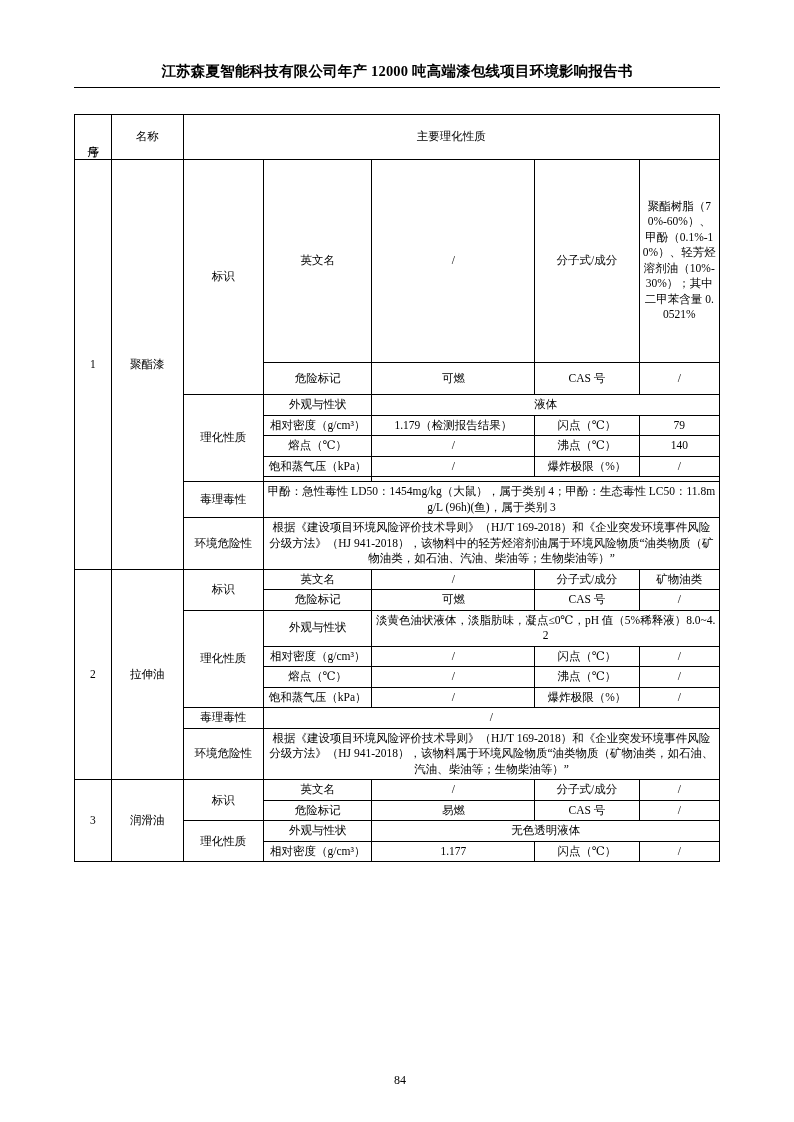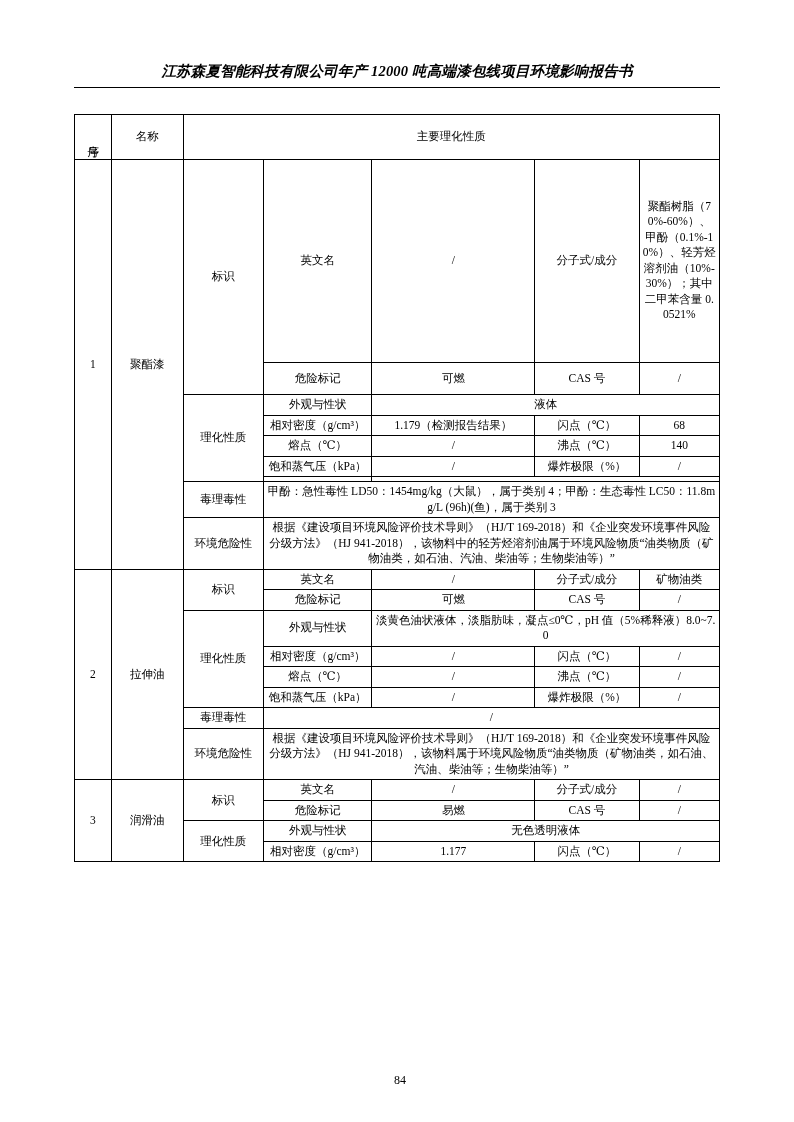--- a/index.html
+++ b/index.html
@@ -22,21 +22,20 @@
     padding: 56px 74px 40px 74px;
     position: relative;
   }
   .header-line {
     text-align: center;
     font-size: 14.5px;
     letter-spacing: 0.2px;
     margin-top: 6px;
     margin-bottom: 2px;
     font-weight: 700;
-    font-style: italic;
   }
   .header-rule {
     border-top: 1px solid #000;
     margin: 6px 0 26px 0;
   }
   .table-caption {
     text-align: center;
     font-size: 15px;
     font-weight: 700;
     margin-bottom: 8px;
@@ -136,21 +135,21 @@
 
       <tr>
         <td rowspan="5">理化性质</td>
         <td>外观与性状</td>
         <td colspan="3">液体</td>
       </tr>
       <tr>
         <td>相对密度（g/cm³）</td>
         <td>1.179（检测报告结果）</td>
         <td>闪点（℃）</td>
-        <td>68</td>
+        <td>79</td>
       </tr>
       <tr>
         <td>熔点（℃）</td>
         <td>/</td>
         <td>沸点（℃）</td>
         <td>140</td>
       </tr>
       <tr>
         <td>饱和蒸气压（kPa）</td>
         <td>/</td>
@@ -182,21 +181,21 @@
       </tr>
       <tr>
         <td>危险标记</td>
         <td>可燃</td>
         <td>CAS 号</td>
         <td>/</td>
       </tr>
       <tr>
         <td rowspan="4">理化性质</td>
         <td>外观与性状</td>
-        <td colspan="3">淡黄色油状液体，淡脂肪味，凝点≤0℃，pH 值（5%稀释液）8.0~7.0</td>
+        <td colspan="3">淡黄色油状液体，淡脂肪味，凝点≤0℃，pH 值（5%稀释液）8.0~4.2</td>
       </tr>
       <tr>
         <td>相对密度（g/cm³）</td>
         <td>/</td>
         <td>闪点（℃）</td>
         <td>/</td>
       </tr>
       <tr>
         <td>熔点（℃）</td>
         <td>/</td>

